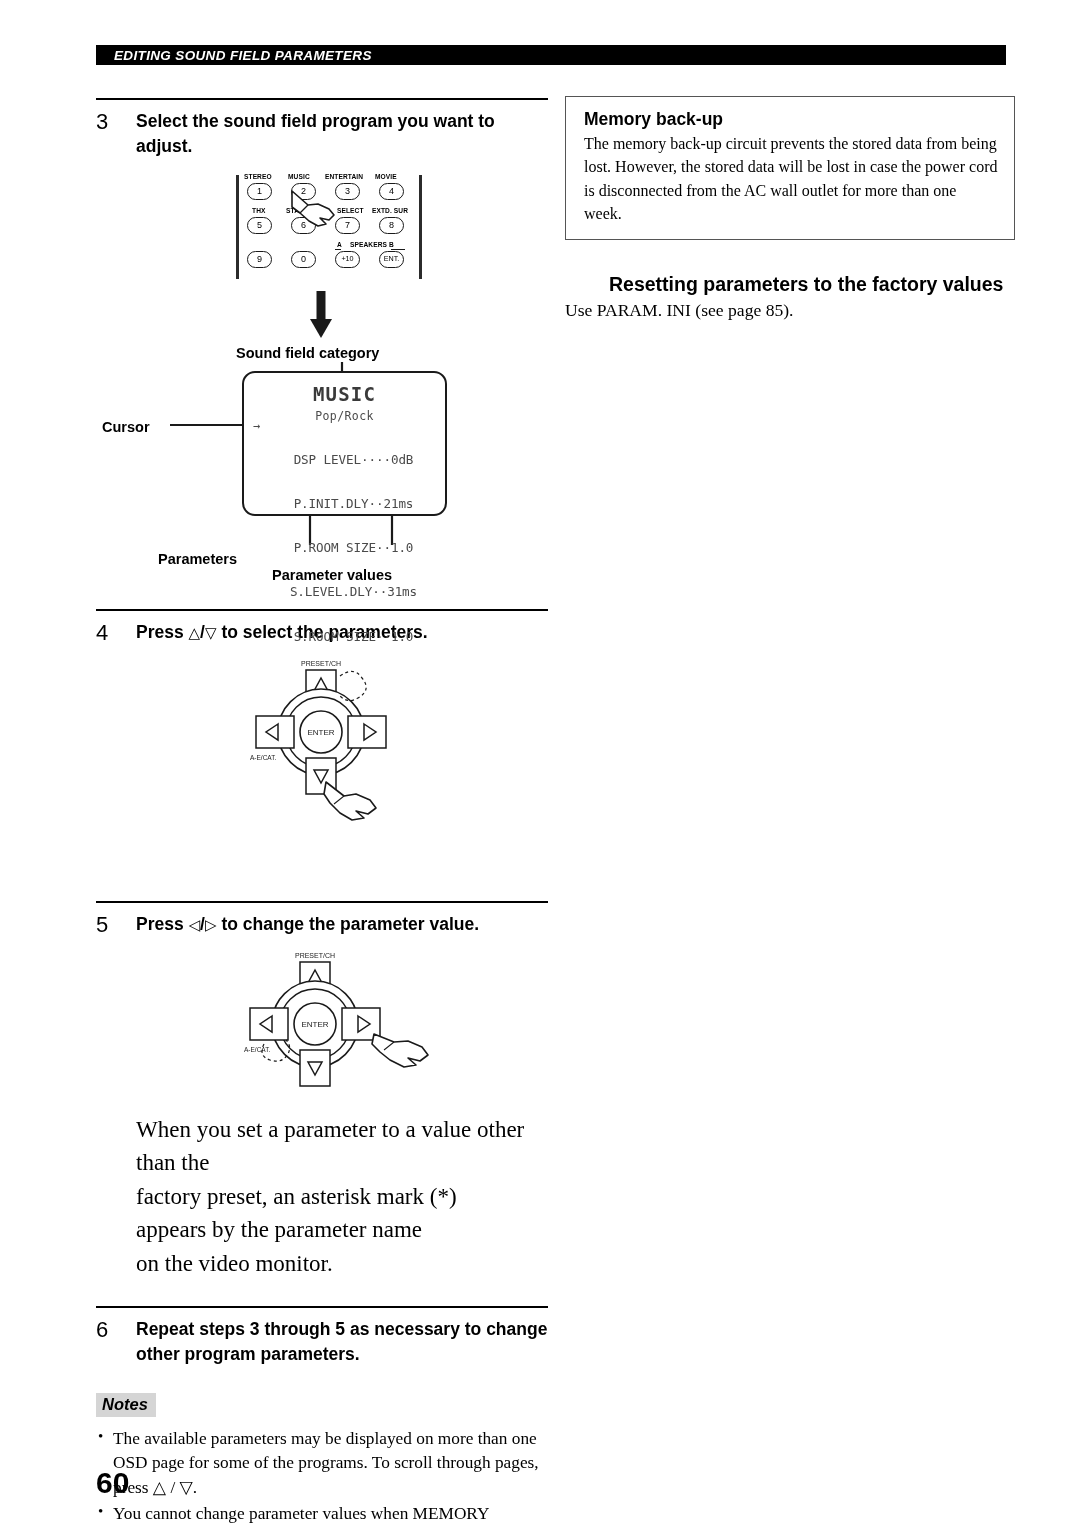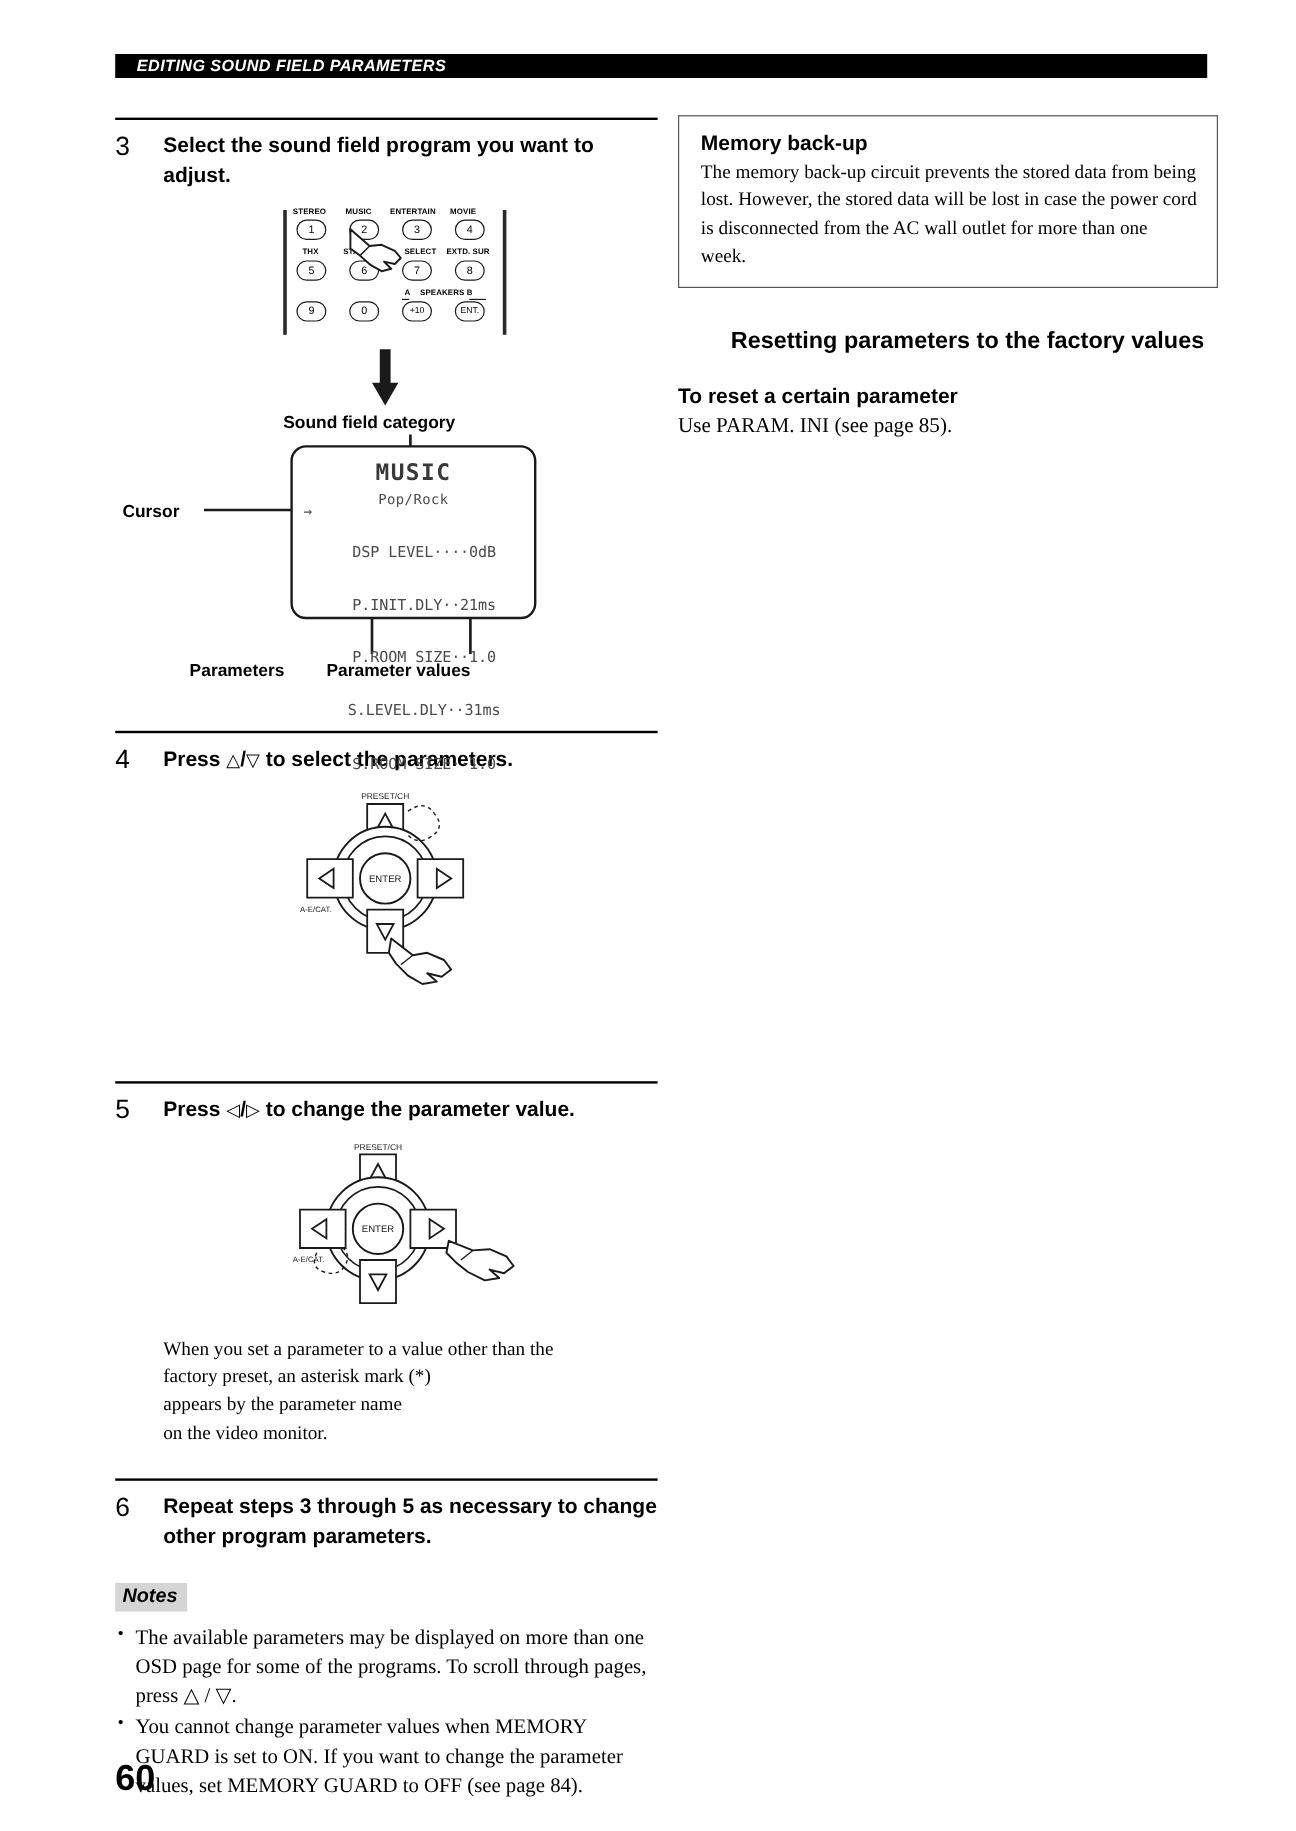--- a/index.html
+++ b/index.html
@@ -84,21 +84,21 @@
   .glyph {
     font-family: "DejaVu Sans", sans-serif;
     font-weight: normal;
     font-size: 15px;
     line-height: 1;
   }
 
   
   .body-copy {
     font-family: "Liberation Serif", serif;
-    font-size: 16px;
+    font-size: 23px;
     line-height: 1.46;
   }
 
   
   .remote {
     position: relative;
     width: 186px;
     height: 112px;
     margin: 12px 0 0 140px;
   }
@@ -372,21 +372,21 @@
         <path d="M225 2 L225 32" stroke="#1a1a1a" stroke-width="9" fill="none"></path>
         <path d="M214 30 L236 30 L225 49 Z" fill="#1a1a1a"></path>
       </svg>
     </div>
 
     <div class="osd-fig">
 
       <div class="callout" style="left:140px; top:0px;">Sound field category</div>
       <div class="callout" style="left:6px; top:74px;">Cursor</div>
       <div class="callout" style="left:62px; top:206px;">Parameters</div>
-      <div class="callout" style="left:176px; top:206px;">Parameter values</div>
+      <div class="callout" style="left:176px; top:222px;">Parameter values</div>
 
       <svg width="452" height="230" viewBox="0 0 452 230" style="position:absolute;left:0;top:0;">
 
         <path d="M246 17 L246 42" stroke="#1a1a1a" stroke-width="2.2" fill="none"></path>
 
         <path d="M226 44 L226 52 M226 44 L268 44 M268 44 L268 52" stroke="#1a1a1a" stroke-width="2.6" fill="none"></path>
 
         <path d="M74 80 L150 80" stroke="#1a1a1a" stroke-width="2.2" fill="none"></path>
 
         <path d="M168 151 L168 160 M168 160 L260 160 M260 160 L260 151" stroke="#1a1a1a" stroke-width="2.6" fill="none"></path>
@@ -524,21 +524,20 @@
 
   <div class="col-right">
 
     <div class="memory-box">
       <h3>Memory back-up</h3>
       <p>The memory back-up circuit prevents the stored data from being lost. However, the stored data will be lost in case the power cord is disconnected from the AC wall outlet for more than one week.</p>
     </div>
 
     <h2 class="sec">Resetting parameters to the factory values</h2>
 
-    <h3 class="sub">To reset a certain parameter</h3>
 
     <p class="right-p">Use PARAM. INI (see page 85).</p>
 
   </div>
 
   <div class="page-num">60</div>
 
 </div>
 
 </body></html>

